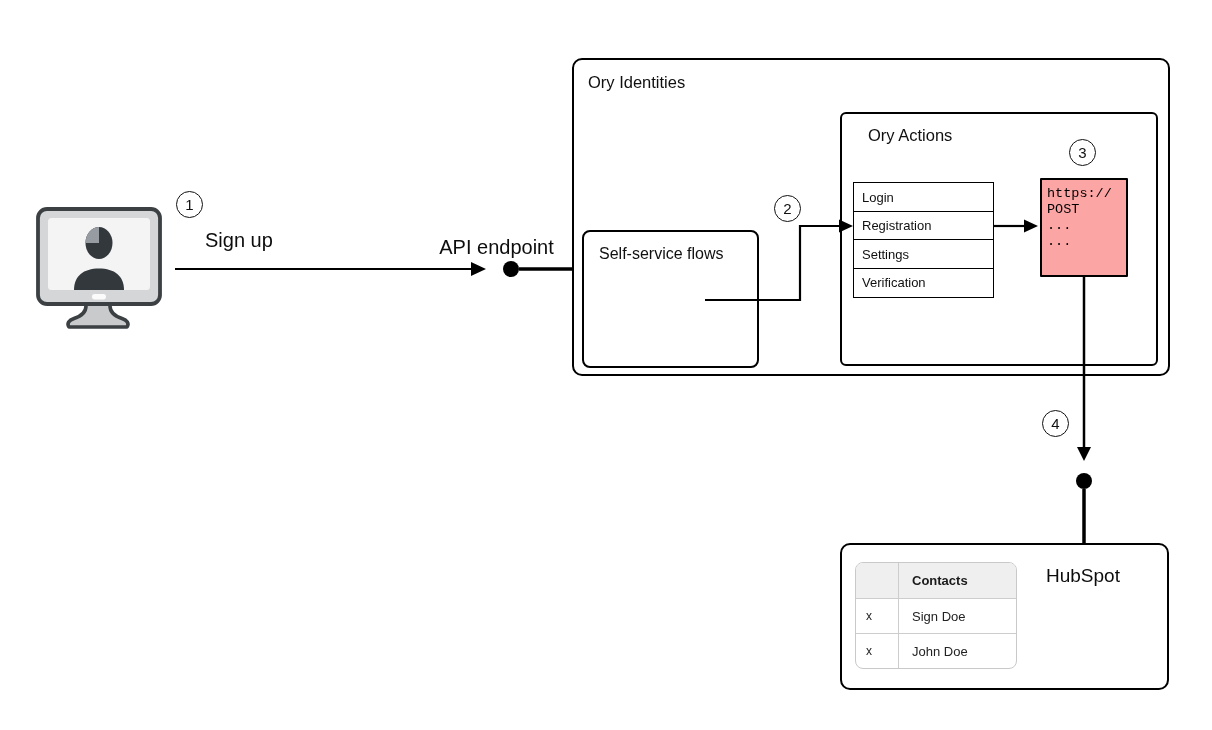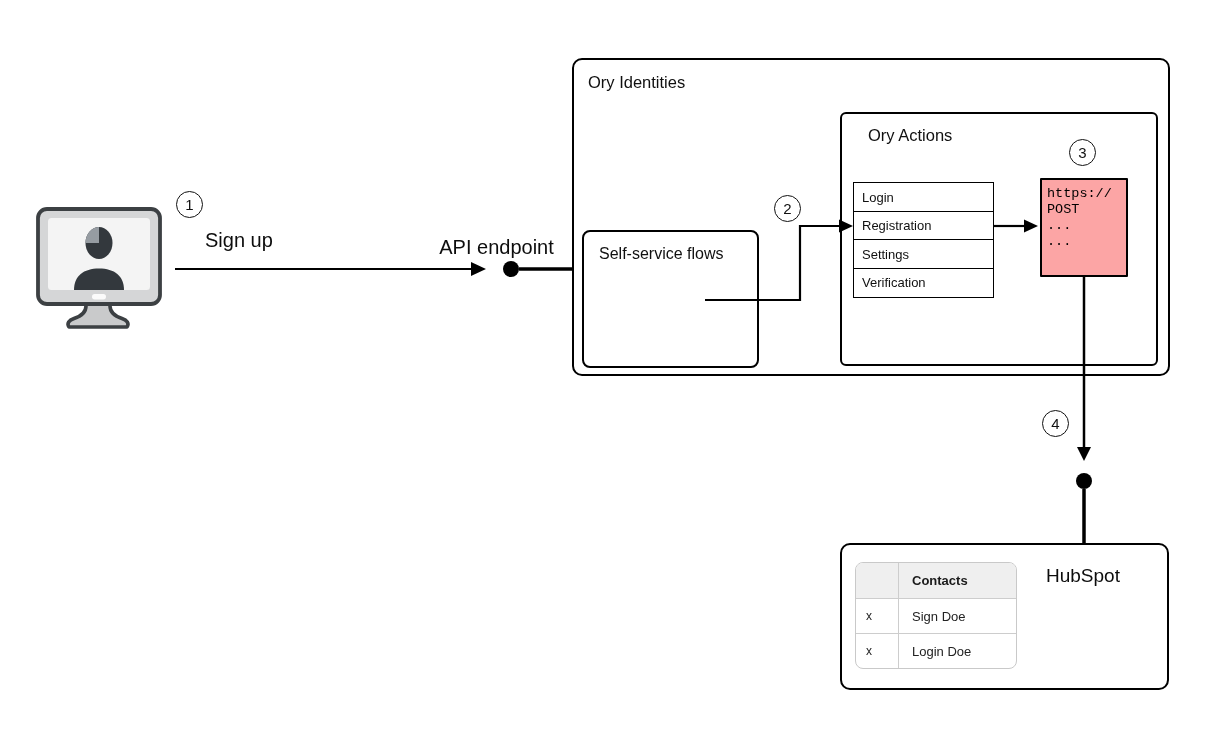--- a/index.html
+++ b/index.html
@@ -220,17 +220,17 @@
     <div class="ct-row ct-header">
       <div class="ct-cell"></div>
       <div class="ct-cell">Contacts</div>
     </div>
     <div class="ct-row">
       <div class="ct-cell">x</div>
       <div class="ct-cell">Sign Doe</div>
     </div>
     <div class="ct-row">
       <div class="ct-cell">x</div>
-      <div class="ct-cell">Login Doe</div>
+      <div class="ct-cell">John Doe</div>
     </div>
   </div>
 
 </div>
 
 </body></html>

